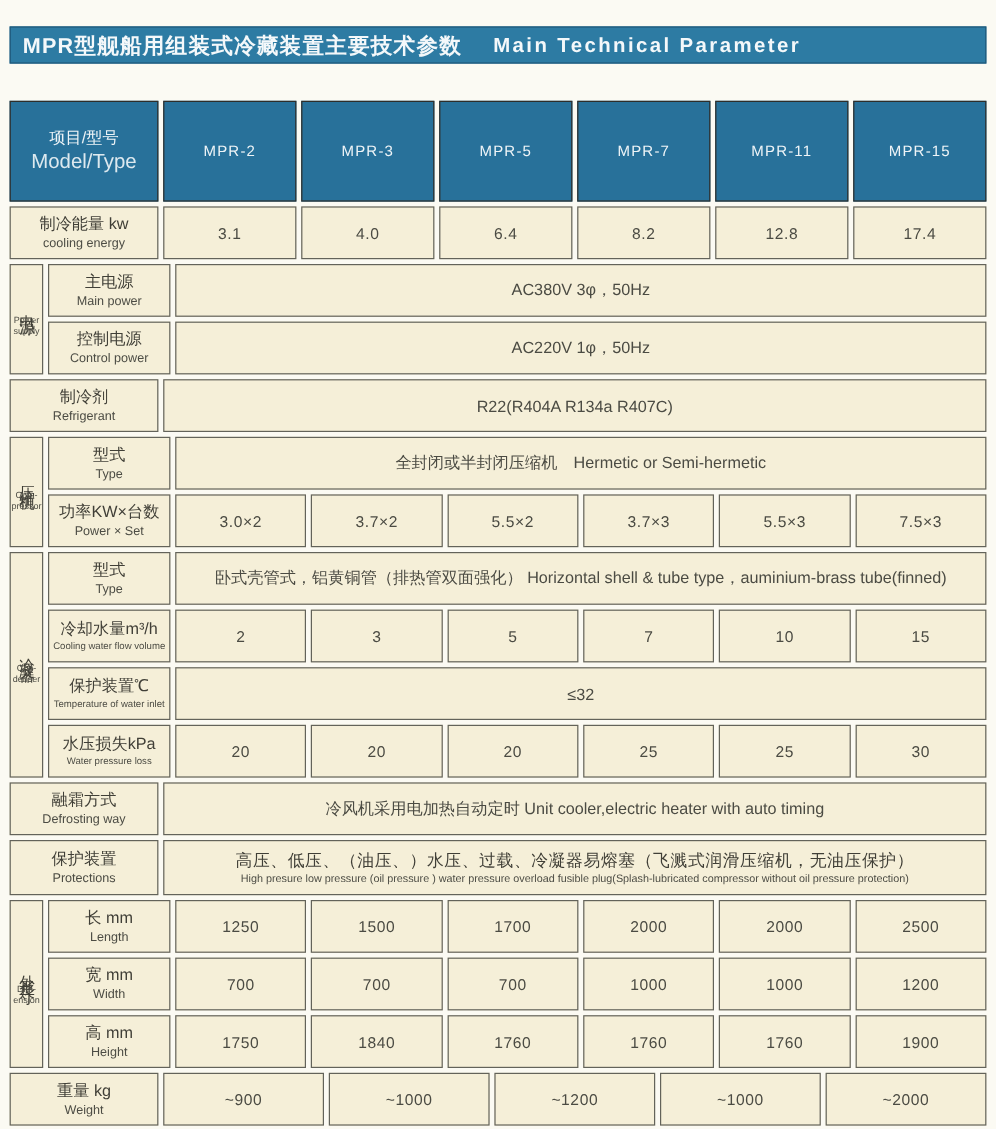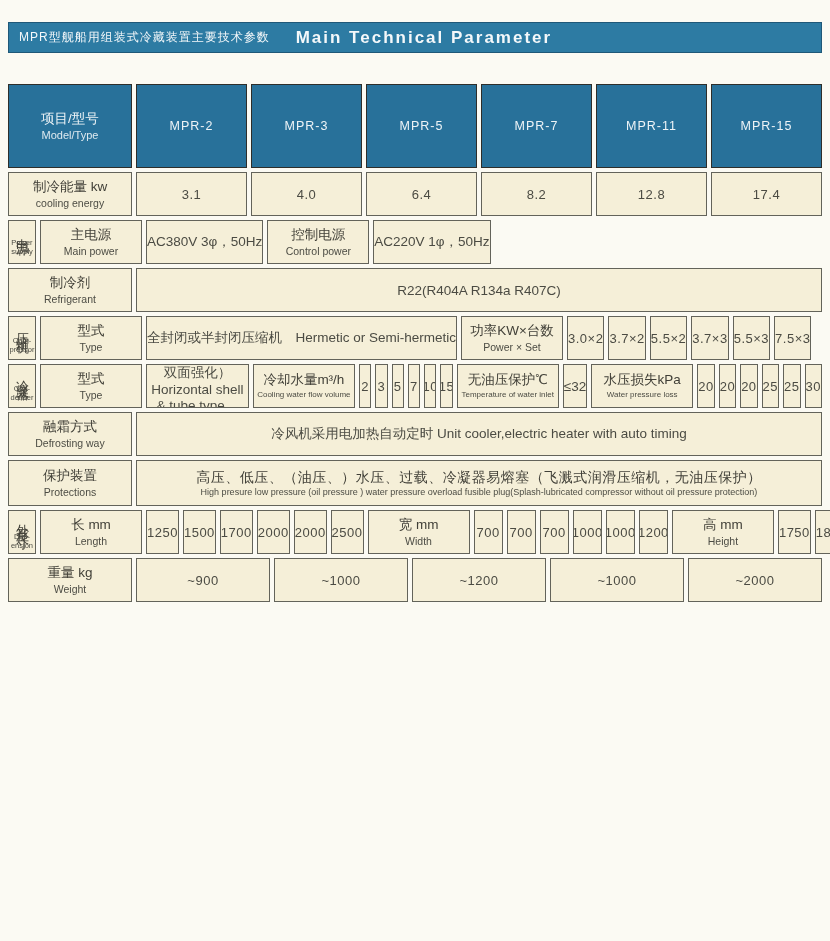--- a/index.html
+++ b/index.html
@@ -15,21 +15,21 @@
   .title-bar {
     margin: 22px 8px 0 8px;
     height: 31px;
     background: #2d7ba3;
     color: #f4f8fa;
     display: flex;
     align-items: center;
     padding-left: 10px;
     border: 1px solid #1f5878;
   }
-  .title-zh { font-size: 12px; font-weight: normal; letter-spacing: 1px; }
+  .title-zh { font-size: 18px; font-weight: bold; letter-spacing: 1px; }
   .title-en { font-size: 17px; font-weight: bold; margin-left: 26px; letter-spacing: 2px; }
 
   .spec-table {
     margin: 31px 8px 0 8px;
     display: flex;
     flex-direction: column;
     gap: 4px;
   }
   .row { display: flex; gap: 4px; height: 44px; }
   .header-row { height: 84px; }
@@ -50,21 +50,21 @@
   .data { flex: 1; font-size: 13px; letter-spacing: 0.5px; }
   .span-cell { flex: 1; font-size: 13.5px; }
 
   .header-cell {
     background: #28719a;
     color: #eef4f7;
     border-color: #2e2e2a;
   }
   .header-cell.data { font-size: 12.5px; letter-spacing: 1px; }
   .header-cell .zh { color: #eef4f7; }
-  .header-cell .en { color: #dde9ef; font-size: 11px; }
+  .header-cell .en { color: #dde9ef; font-size: 17px; }
 
   .zh { font-size: 13.5px; color: #403f37; line-height: 1.25; }
   .en { font-size: 10.5px; color: #4c4c44; margin-top: 1px; line-height: 1.15; }
   .small-en .en { font-size: 8px; }
 
   .section { display: flex; gap: 4px; }
   .strip {
     width: 28px;
     flex: none;
     padding: 2px 0;
@@ -77,21 +77,21 @@
     color: #3f3e36;
   }
   .strip-en {
     font-size: 7.5px;
     line-height: 1.2;
     margin-top: 2px;
     color: #4c4c44;
     word-break: break-word;
     text-align: center;
   }
-  .section-body { flex: 1; display: flex; flex-direction: row; gap: 4px; }
+  .section-body { flex: 1; display: flex; flex-direction: column; gap: 4px; }
   .section .label { width: 102px; flex: none; }
 
   .two-line .line-zh { font-size: 14px; color: #403f37; line-height: 1.3; letter-spacing: 0.5px; }
   .two-line .line-en { font-size: 9px; color: #4c4c44; line-height: 1.2; margin-top: 1px; }
 </style>
 </head>
 <body>
 
 <div class="title-bar">
   <span class="title-zh">MPR型舰船用组装式冷藏装置主要技术参数</span>
@@ -205,21 +205,21 @@
         </div>
         <div class="cell data">2</div>
         <div class="cell data">3</div>
         <div class="cell data">5</div>
         <div class="cell data">7</div>
         <div class="cell data">10</div>
         <div class="cell data">15</div>
       </div>
       <div class="row">
         <div class="cell label small-en">
-          <div class="zh">无油压保护℃</div>
+          <div class="zh">保护装置℃</div>
           <div class="en">Temperature of water inlet</div>
         </div>
         <div class="cell span-cell">≤32</div>
       </div>
       <div class="row">
         <div class="cell label small-en">
           <div class="zh">水压损失kPa</div>
           <div class="en">Water pressure loss</div>
         </div>
         <div class="cell data">20</div>

